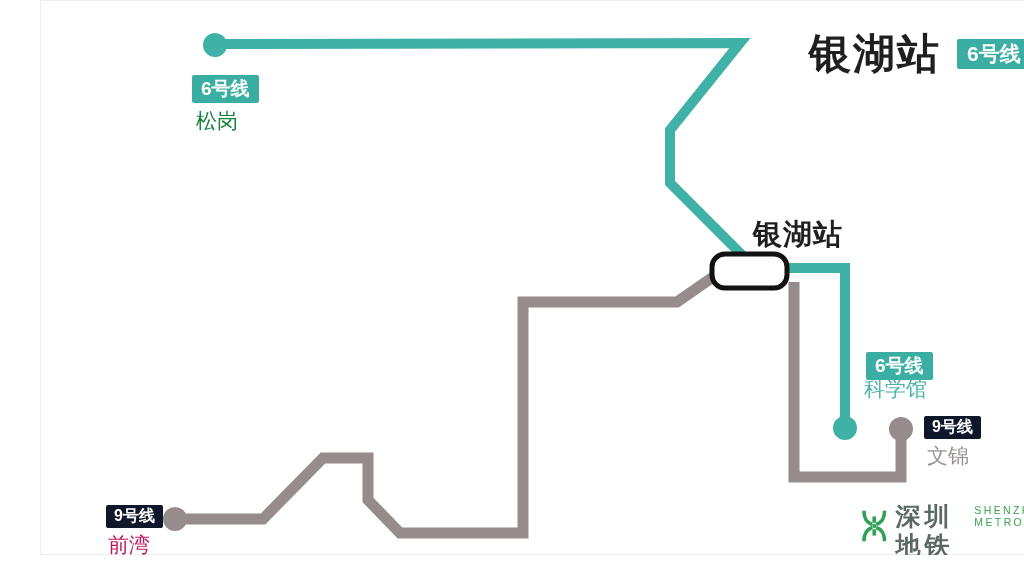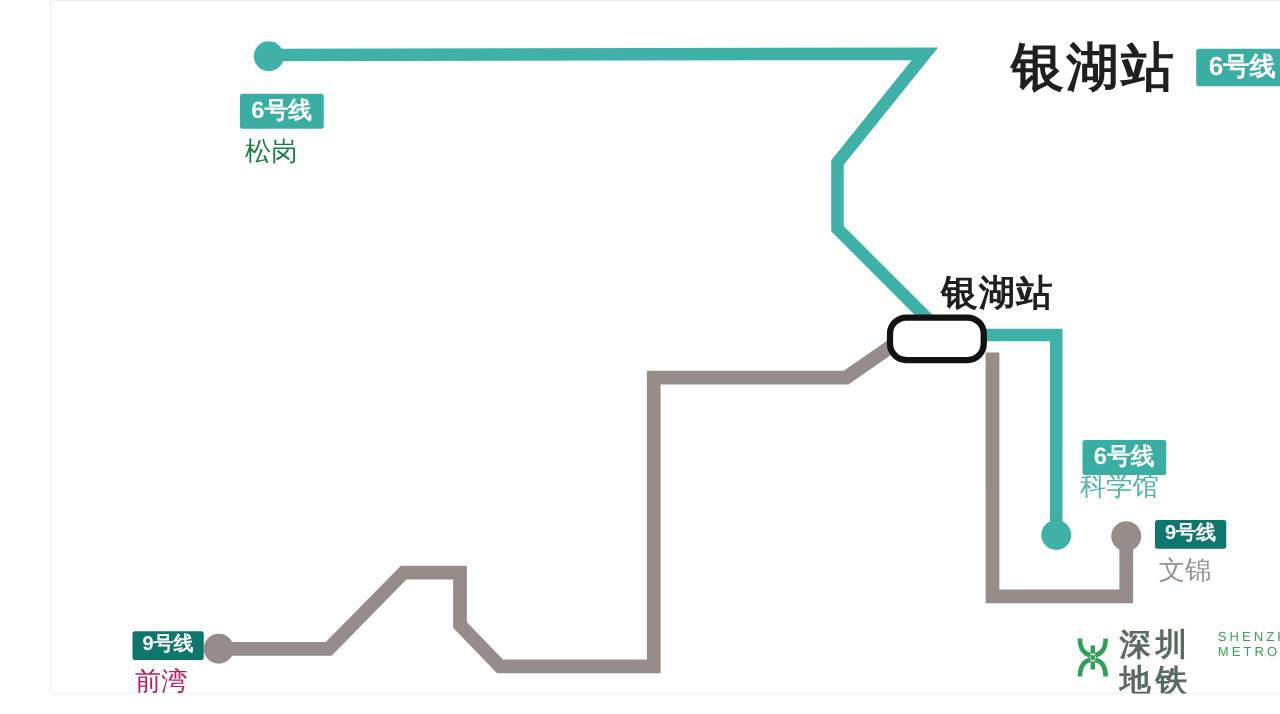--- a/index.html
+++ b/index.html
@@ -20,21 +20,21 @@
   }
   .label { position: absolute; white-space: nowrap; }
   .badge {
     display: inline-block;
     color: #ffffff;
     font-weight: bold;
     border-radius: 2px;
     line-height: 1;
   }
   .badge-teal { background: #3aaea3; text-align: right; }
-  .badge-gray { background: #0f766e; }
+  .badge-gray { background: #0f172a; }
   .hdr-title {
     left: 769px; top: 26px;
     font-size: 42px; font-weight: 800; color: #1f1f1f;
     letter-spacing: 2px;
   }
   .hdr-badge { left: 917px; top: 39px; font-size: 21px; padding: 4px 10px 5px; }
   .station-label {
     left: 713px; top: 215px;
     font-size: 29px; font-weight: 800; color: #1f1f1f; letter-spacing: 1px;
   }

